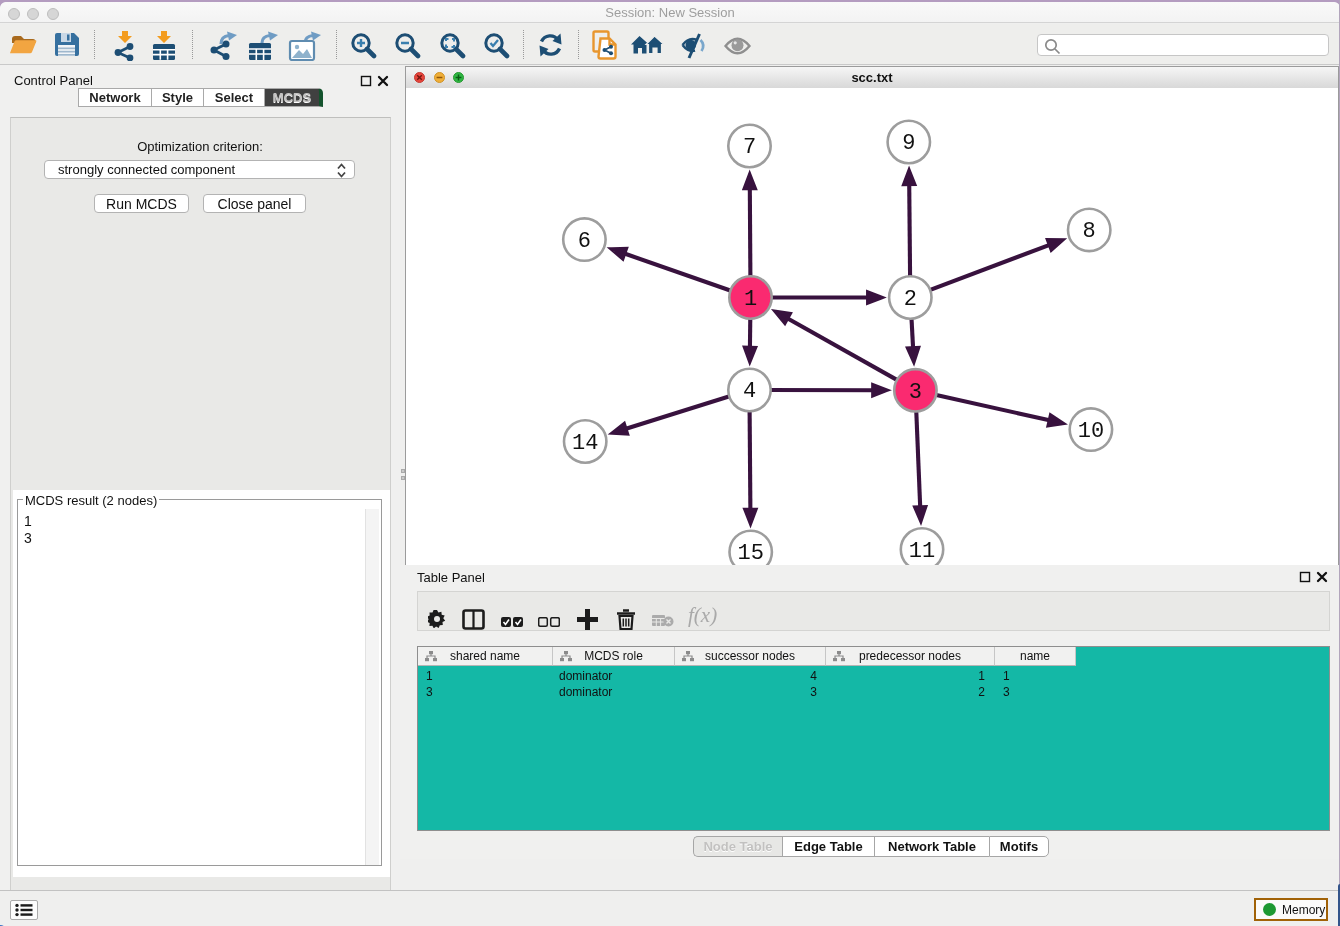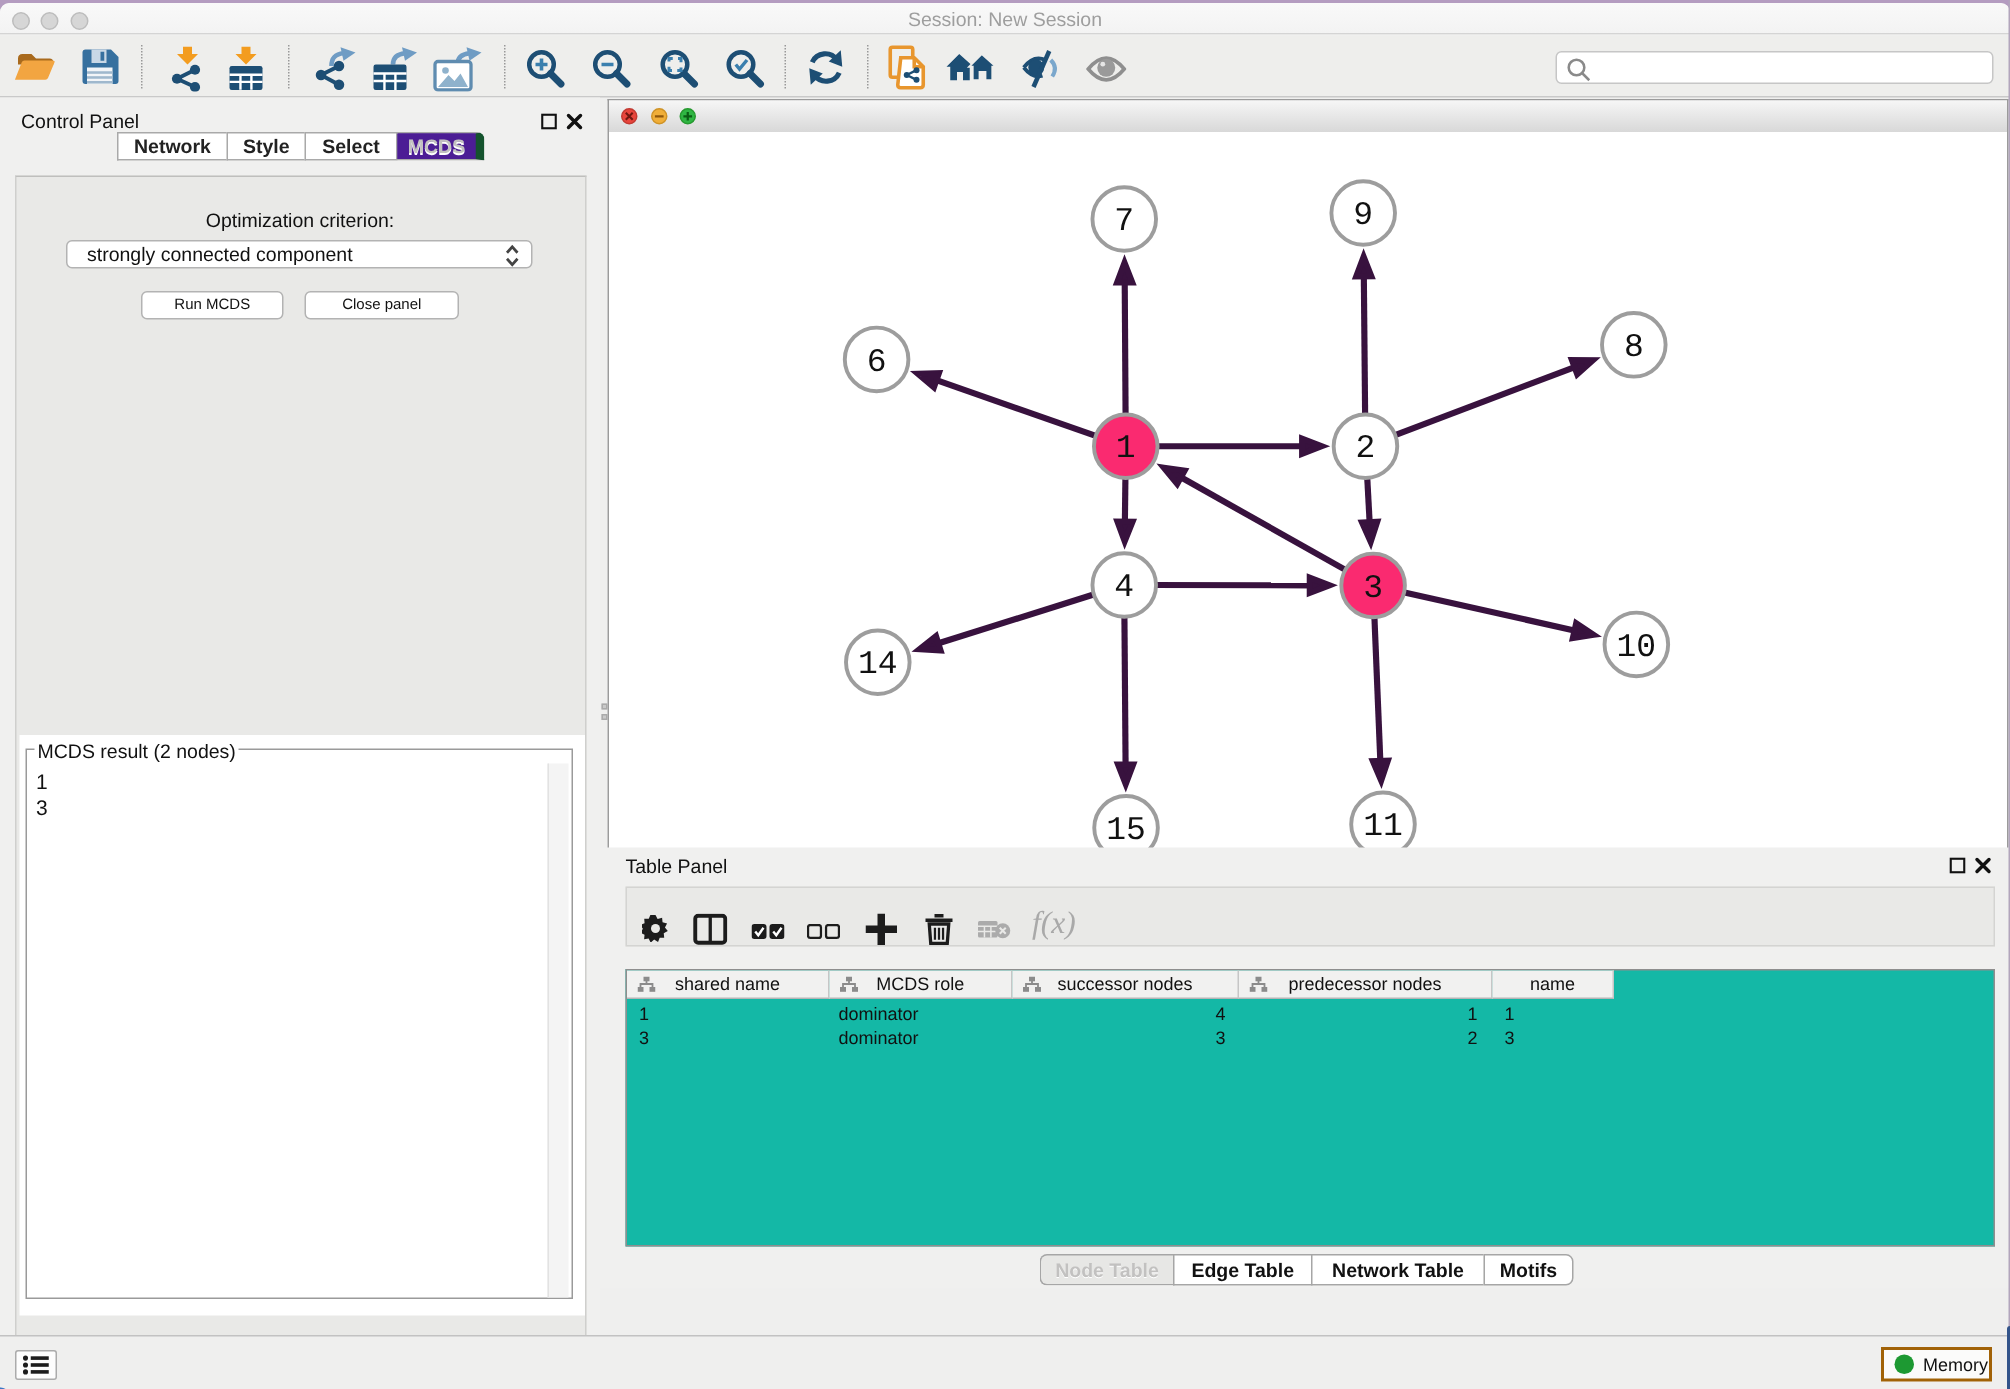--- a/index.html
+++ b/index.html
@@ -12,25 +12,25 @@
 #toolbar{position:absolute;left:0;top:22px;width:100%;height:41px;background:#eeeeec;border-bottom:1px solid #c9c9c9}
 .sep{position:absolute;top:6px;height:29px;width:0;border-left:1px dotted #999}
 .ticon{position:absolute;top:0}
 #search{position:absolute;left:1037px;top:10px;width:292px;height:22px;background:#fff;border:1px solid #c6c6c6;border-radius:4px}
 
 #cpanel{position:absolute;left:0;top:63px;width:400px;height:825px;background:#f0f0ef}
 #cpanel .ptitle{position:absolute;left:14px;top:8px;font-size:13px;color:#111}
 .wicons{position:absolute;top:10px;font-size:0}
 #cptabs{position:absolute;left:78px;top:23px;height:19px}
 .cptab{position:relative;float:left;height:19px;border:1px solid #a9a9a9;border-right:none;background:#fff;font-size:13px;font-weight:700;color:#222;text-align:center;line-height:18px;box-sizing:border-box}
-.cptab.last{border-right:6px solid #14532d;border-radius:0 5px 0 0;background:#4c1d95;color:#c2c1c0;text-shadow:0 1px 0 #fff}
+.cptab.last{border-right:4px solid #14532d;border-radius:0 5px 0 0;background:#404040;color:#c2c1c0;text-shadow:0 1px 0 #fff}
 #cpinner{position:absolute;left:10px;top:52px;width:381px;height:826px;background:#e9e9e7;border:1px solid #cfcfcd;border-top:1px solid #bfbfbd}
 #optlab{position:absolute;left:0;top:74px;width:400px;text-align:center;font-size:13px;color:#111}
 #optsel{position:absolute;left:44px;top:95px;width:311px;height:19px;background:#fff;border:1px solid #b3b3b3;border-radius:4px;font-size:13px;color:#111;line-height:17px;padding-left:13px}
-.btn{position:absolute;top:128.5px;height:19px;background:#fff;border:1px solid #b3b3b3;border-radius:4px;font-size:10px;color:#111;text-align:center;line-height:18px}
+.btn{position:absolute;top:128.5px;height:19px;background:#fff;border:1px solid #b3b3b3;border-radius:4px;font-size:14px;color:#111;text-align:center;line-height:18px}
 #mcdsbox{position:absolute;left:13px;top:425px;width:377px;height:387px;background:#fff}
 #mcdsgrp{position:absolute;left:4px;top:9px;width:365px;height:367px;border:1px solid #9a9a9a}
 #mcdslab{position:absolute;left:5px;top:-7.5px;background:#fff;padding:0 2px;font-size:13px;color:#111}
 #mcdstext{position:absolute;left:1px;top:13px;width:345px;font-size:14px;color:#111;line-height:16.5px;padding-left:5px}
 #mcdssb{position:absolute;right:2px;top:9px;width:14px;height:356px;background:#f4f4f4;border-left:1px solid #e2e2e2}
 
 #netframe{position:absolute;left:405px;top:63.5px;width:934px;height:527px;border:1px solid #9b9b9b;border-bottom:2px solid #7c8799;background:#fff}
 #nettitle{position:absolute;left:0;top:0;width:100%;height:22px;background:linear-gradient(#f6f6f6,#d8d8d8);border-bottom:1px solid #b5b5b5}
 #nettitle .t{position:absolute;top:3px;left:0;width:100%;text-align:center;font-size:13px;font-weight:700;color:#111}
 .mac{position:absolute;top:5px;width:11px;height:11px;border-radius:50%;line-height:0}
@@ -221,20 +221,21 @@
     <div class="mac" style="left:27.5px;background:#f0ae38;border:1px solid #cf9326">
           <svg width="11" height="11" viewBox="0 0 11 11">
             <path d="M2.6,5.5 h5.8" stroke="#90570a" stroke-width="1.5"></path>
           </svg>
         </div>
     <div class="mac" style="left:47px;background:#2fb643;border:1px solid #26992f">
           <svg width="11" height="11" viewBox="0 0 11 11">
             <path d="M2.6,5.5 h5.8 M5.5,2.6 v5.8" stroke="#0a5d14" stroke-width="1.5"></path>
           </svg>
         </div>
+    <div class="t">scc.txt</div>
   </div>
   <div id="netcanvas">
 <svg id="graph" width="933" height="502" viewBox="0 0 933 502">
 <g stroke="#38123e" stroke-width="4.1" fill="#38123e">
 <line x1="344.4" y1="190.3" x2="343.8" y2="98.2"></line>
 <polygon points="343.7,87.2 348.8,100.2 338.8,100.2"></polygon>
 <line x1="326.4" y1="203.2" x2="216.4" y2="164.8"></line>
 <polygon points="206.0,161.2 219.9,160.8 216.6,170.2"></polygon>
 <line x1="363.7" y1="209.5" x2="464.1" y2="209.5"></line>
 <polygon points="475.1,209.5 462.1,214.5 462.1,204.5"></polygon>

